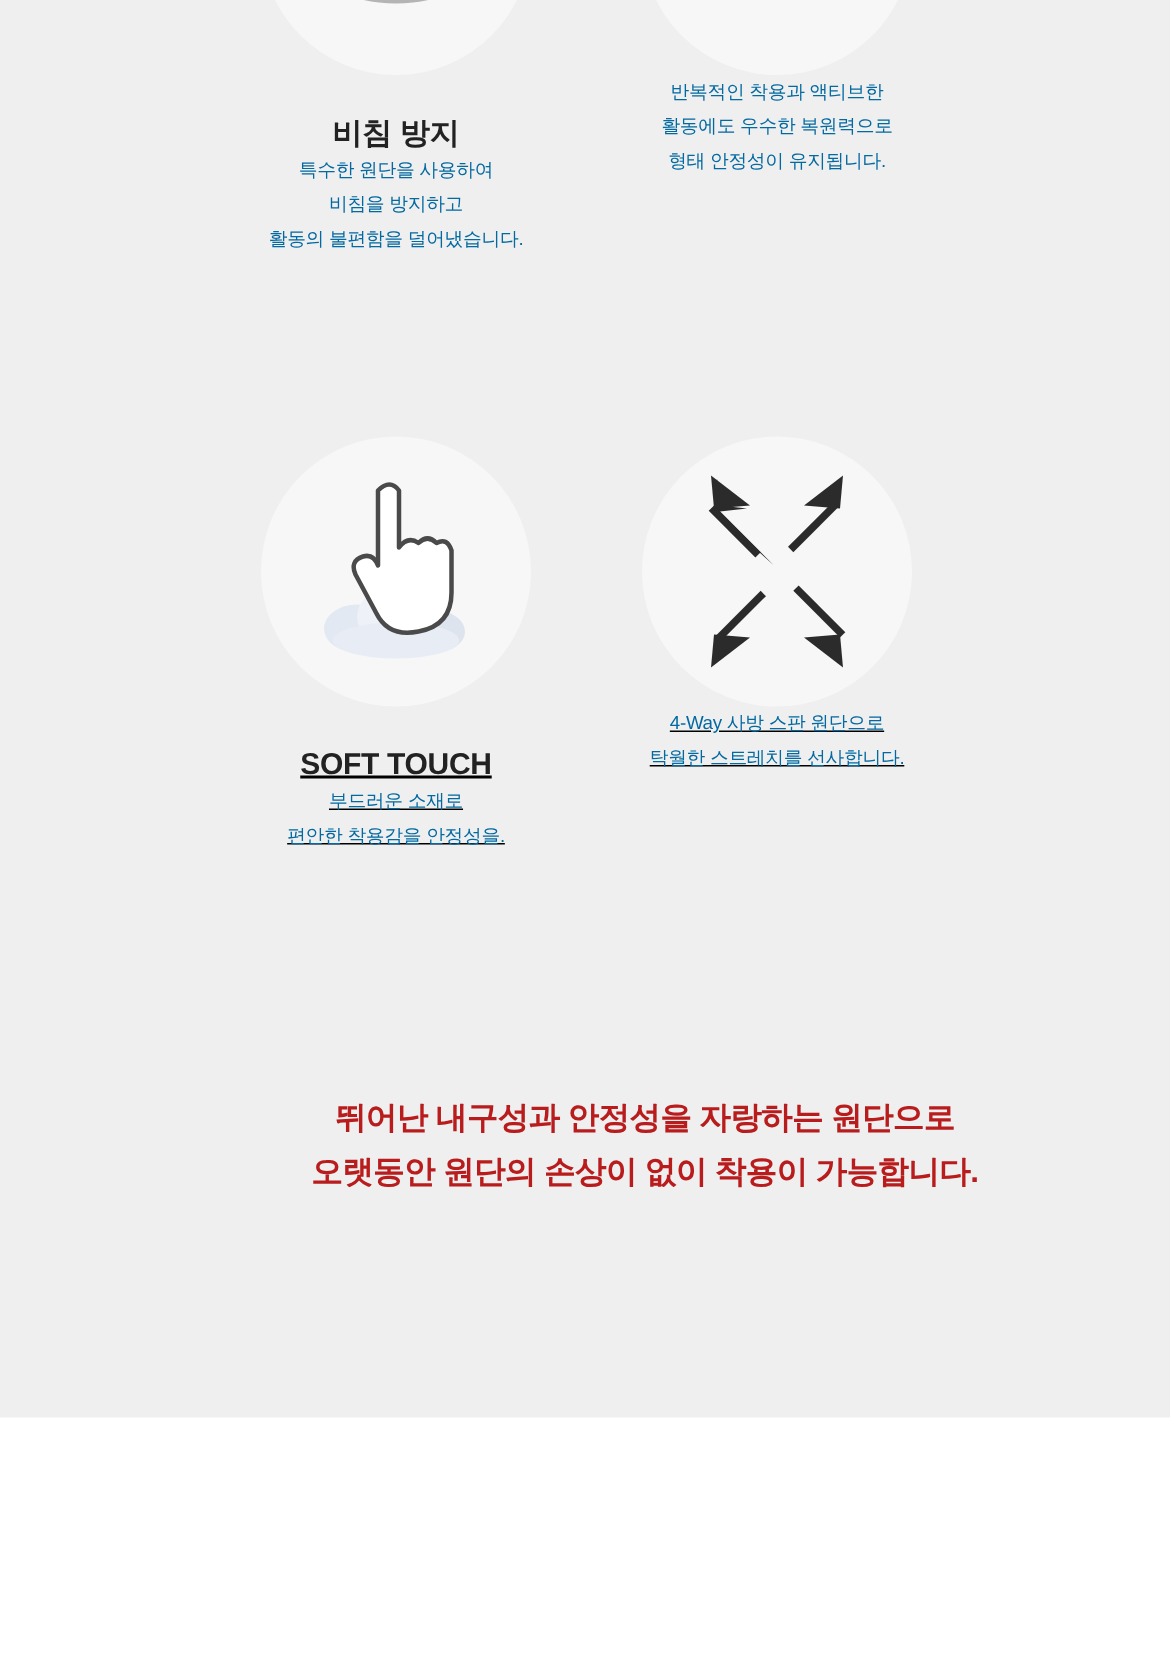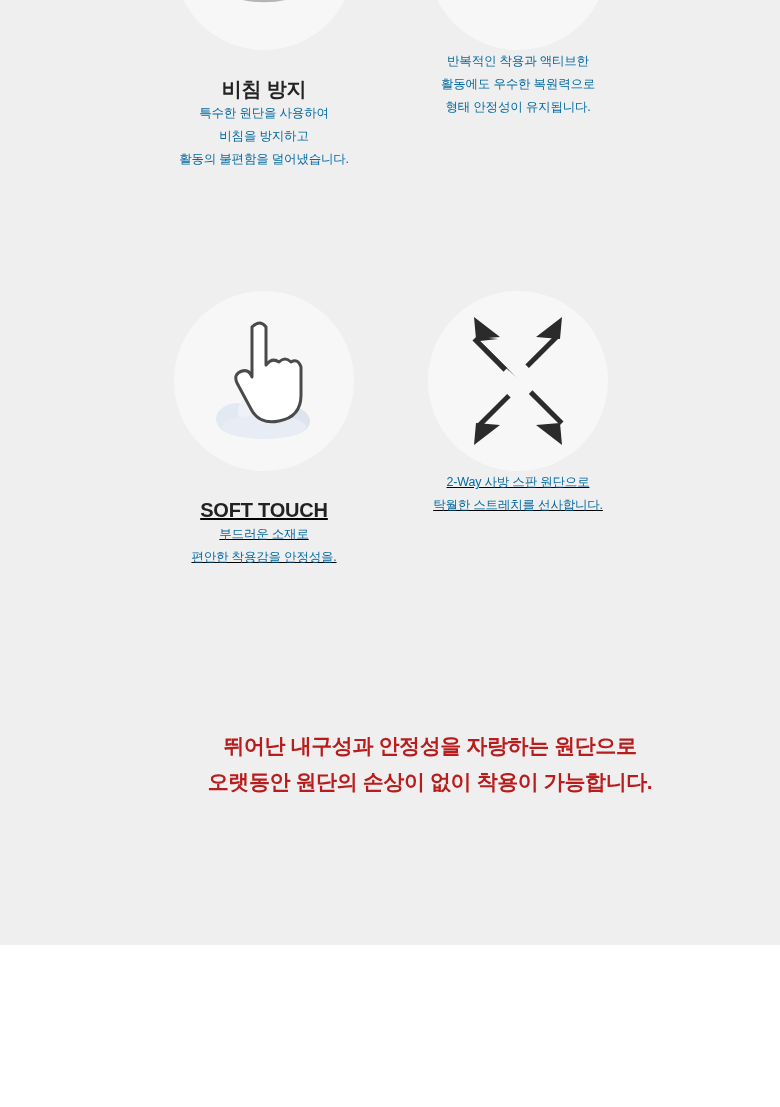--- a/index.html
+++ b/index.html
@@ -168,21 +168,21 @@
             <rect x="132" y="46" width="44" height="5" transform="rotate(135 132 46)"></rect>
 
             <polygon points="46,154 72,134 48,132"></polygon>
             <rect x="48" y="134" width="44" height="5" transform="rotate(-45 48 134)"></rect>
 
             <polygon points="134,154 108,134 132,132"></polygon>
             <rect x="132" y="134" width="44" height="5" transform="rotate(-135 132 134)"></rect>
           </g>
         </svg>
       </div>
-      <div class="feature-desc">2-Way 사방 스판 원단으로
+      <div class="feature-desc">4-Way 사방 스판 원단으로
 탁월한 스트레치를 선사합니다.</div>
     </div>
 
   </div>
 
   <div class="summary">뛰어난 내구성과 안정성을 자랑하는 원단으로
 오랫동안 원단의 손상이 없이 착용이 가능합니다.</div>
 
 </div>
 

